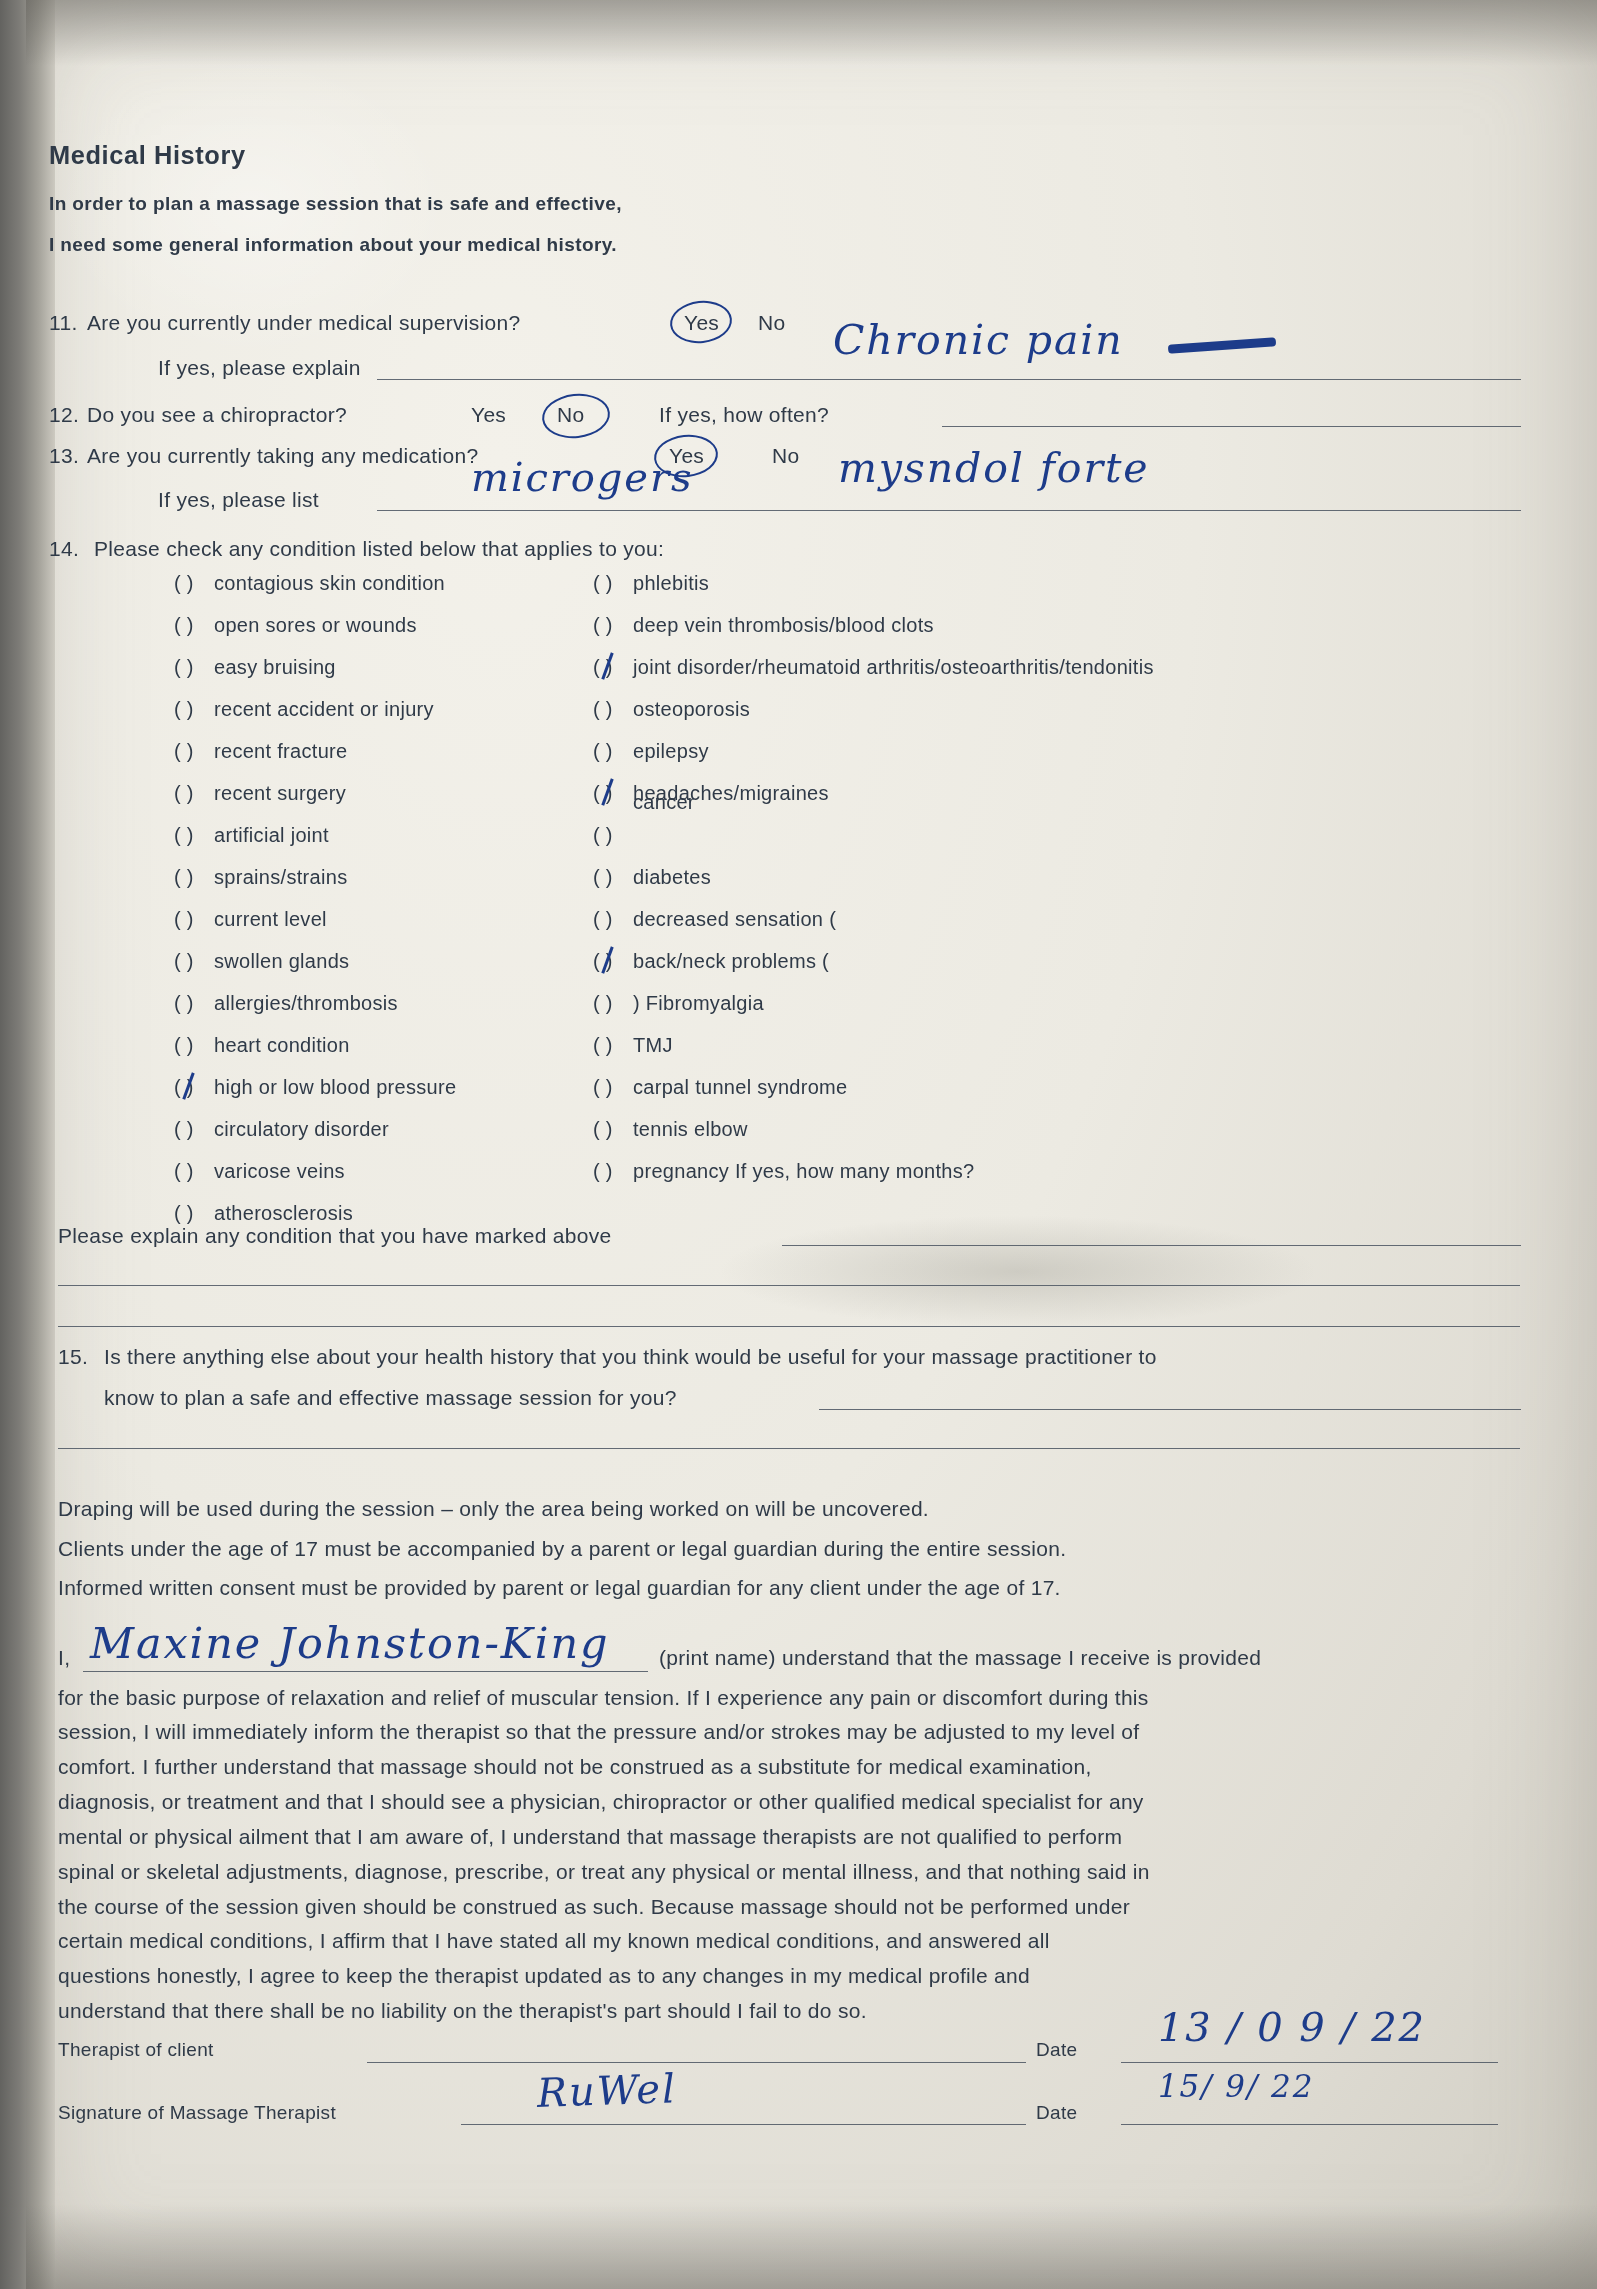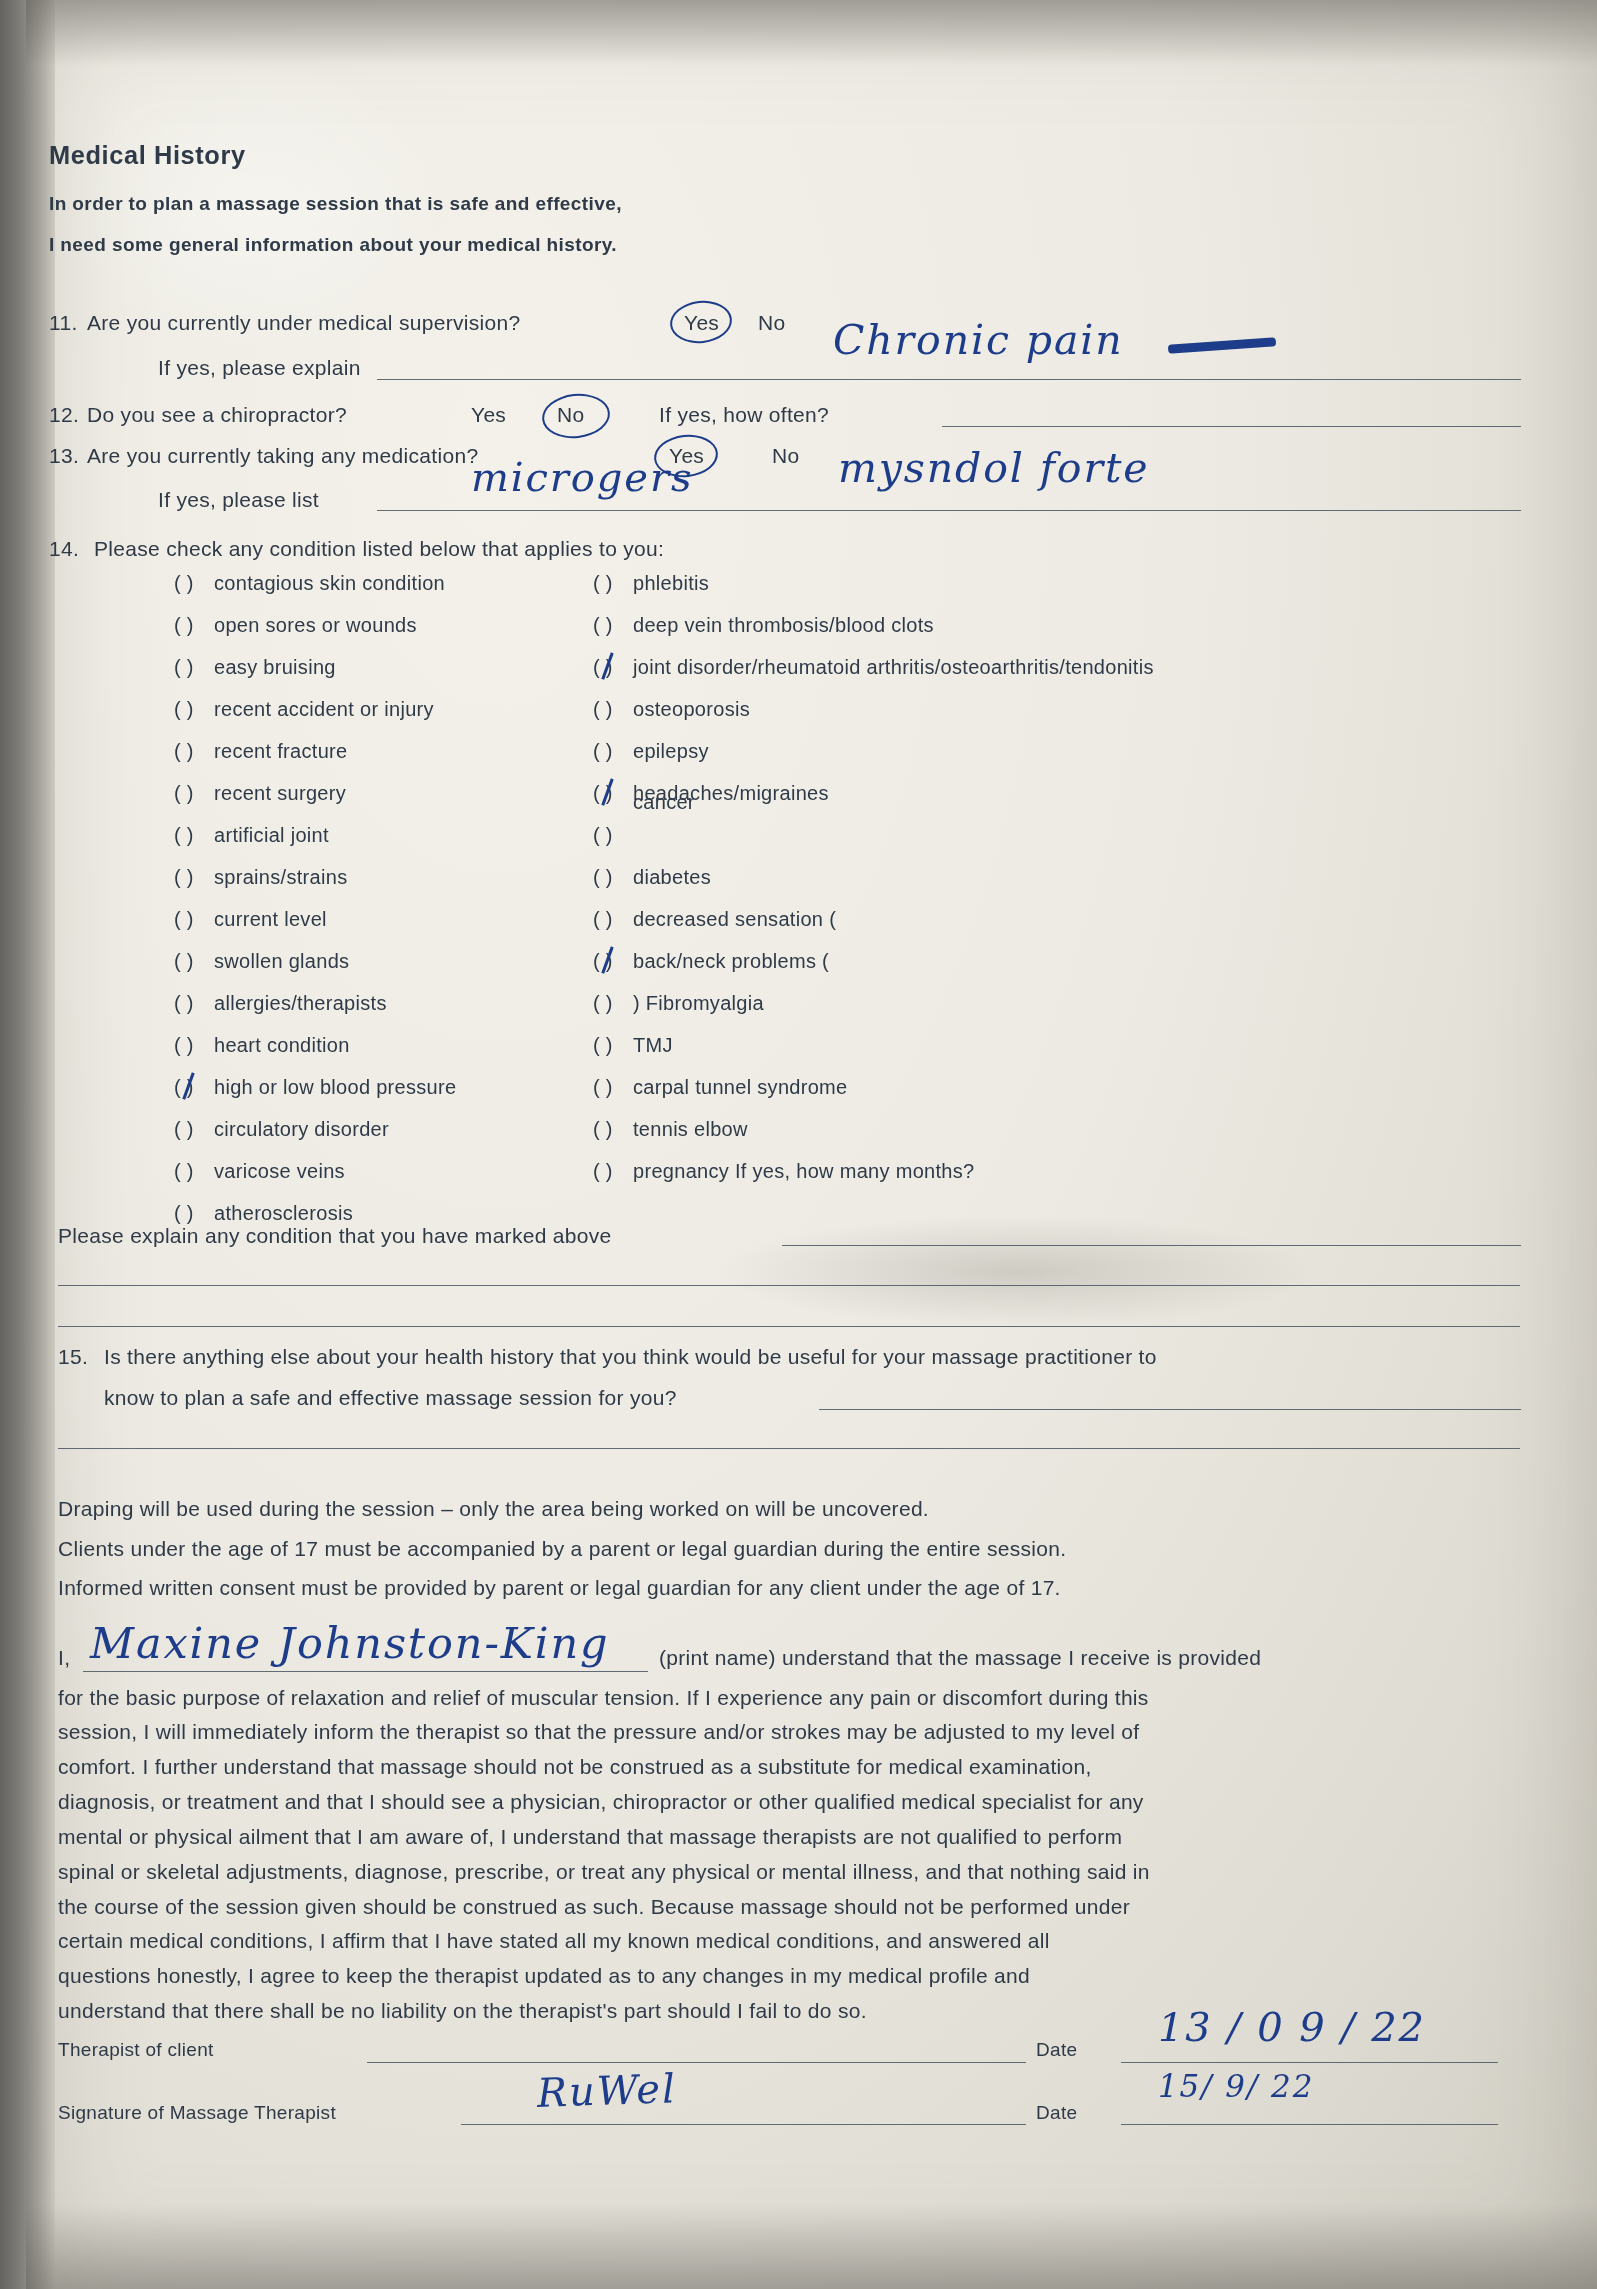--- a/index.html
+++ b/index.html
@@ -191,21 +191,21 @@
         <div class="pr chk" style="left: 214px; top: 782px;">recent surgery</div>
         <div class="pr chk" style="left: 174px; top: 824px;">( )</div>
         <div class="pr chk" style="left: 214px; top: 824px;">artificial joint</div>
         <div class="pr chk" style="left: 174px; top: 866px;">( )</div>
         <div class="pr chk" style="left: 214px; top: 866px;">sprains/strains</div>
         <div class="pr chk" style="left: 174px; top: 908px;">( )</div>
         <div class="pr chk" style="left: 214px; top: 908px;">current level</div>
         <div class="pr chk" style="left: 174px; top: 950px;">( )</div>
         <div class="pr chk" style="left: 214px; top: 950px;">swollen glands</div>
         <div class="pr chk" style="left: 174px; top: 992px;">( )</div>
-        <div class="pr chk" style="left: 214px; top: 992px;">allergies/therapists</div>
+        <div class="pr chk" style="left: 214px; top: 992px;">allergies/thrombosis</div>
         <div class="pr chk" style="left: 174px; top: 1034px;">( )</div>
         <div class="pr chk" style="left: 214px; top: 1034px;">heart condition</div>
         <div class="pr chk" style="left: 174px; top: 1076px;">( )</div>
         <div class="pr chk" style="left: 214px; top: 1076px;">high or low blood pressure</div>
         <div class="slashmark" style="left: 187px; top: 1072px;"></div>
         <div class="pr chk" style="left: 174px; top: 1118px;">( )</div>
         <div class="pr chk" style="left: 214px; top: 1118px;">circulatory disorder</div>
         <div class="pr chk" style="left: 174px; top: 1160px;">( )</div>
         <div class="pr chk" style="left: 214px; top: 1160px;">varicose veins</div>
         <div class="pr chk" style="left: 174px; top: 1202px;">( )</div>

